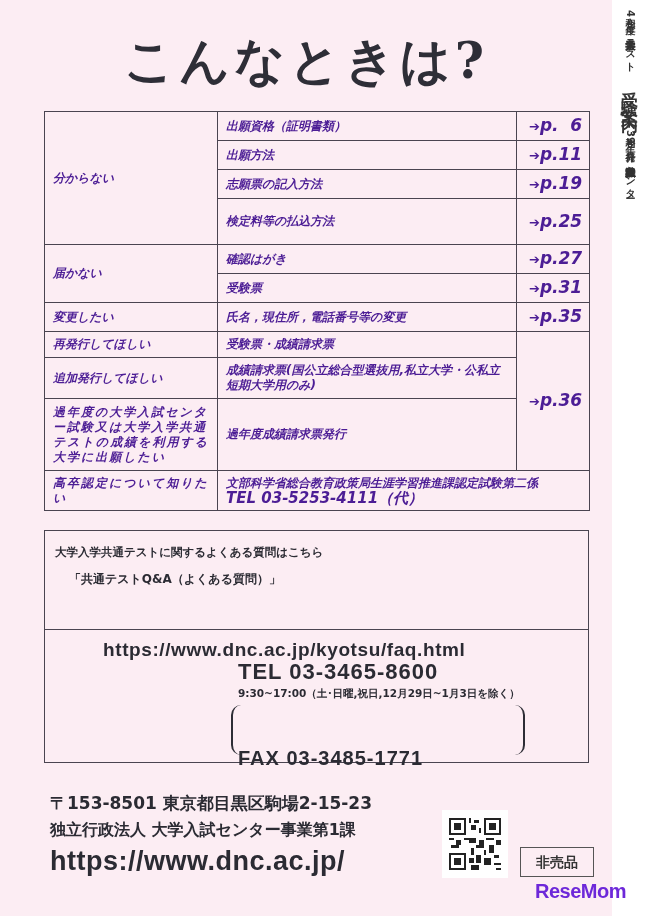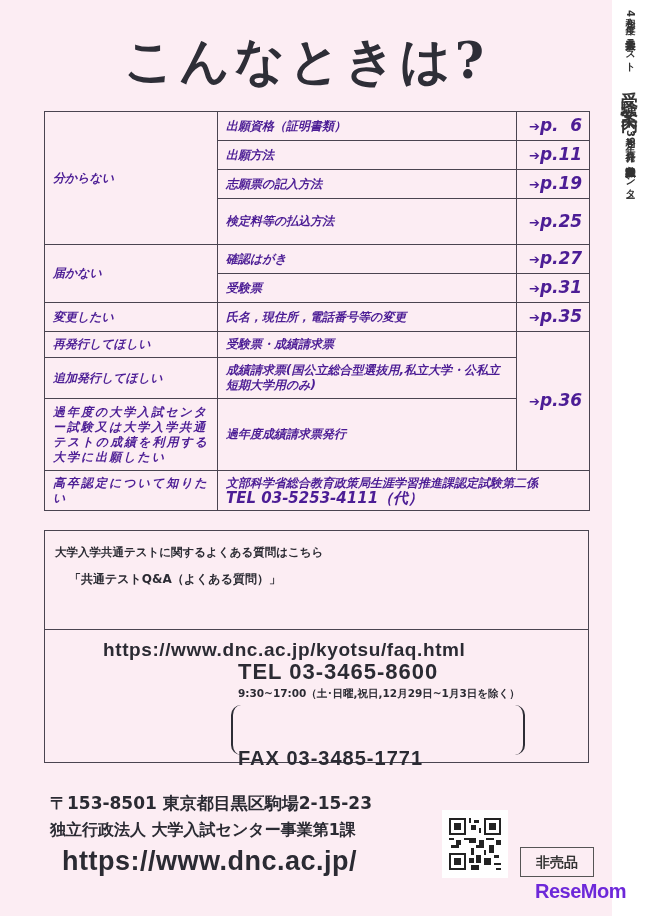--- a/index.html
+++ b/index.html
@@ -79,21 +79,21 @@
     .fax-main {
       position: absolute; left: 193px; top: 198px; font-size: 20px; font-weight: bold;
       font-family: "Liberation Sans", "DejaVu Sans", sans-serif; letter-spacing: 1px; margin-top: 18px;
     }
 
     
     .addr1 { position: absolute; left: 50px; top: 792px; font-size: 17px; font-weight: bold; }
     .addr2 { position: absolute; left: 50px; top: 820px; font-size: 16px; font-weight: bold; }
     .site-url {
       position: absolute; left: 50px; top: 846px; font-size: 27px; font-weight: bold;
-      font-family: "Liberation Sans", "DejaVu Sans", sans-serif; letter-spacing: 0.5px; margin-left: 12px;
+      font-family: "Liberation Sans", "DejaVu Sans", sans-serif; letter-spacing: 0.5px;
     }
     .qr-wrap {
       position: absolute; left: 442px; top: 810px; width: 66px; height: 68px; background: #ffffff;
     }
     .qr { position: absolute; left: 7px; top: 8px; width: 52px; height: 52px; }
     .not-for-sale {
       position: absolute; left: 520px; top: 847px; width: 72px; height: 28px;
       border: 1.2px solid #555; font-size: 14px; font-weight: bold; text-align: center; line-height: 28px;
       color: #333;
     }

